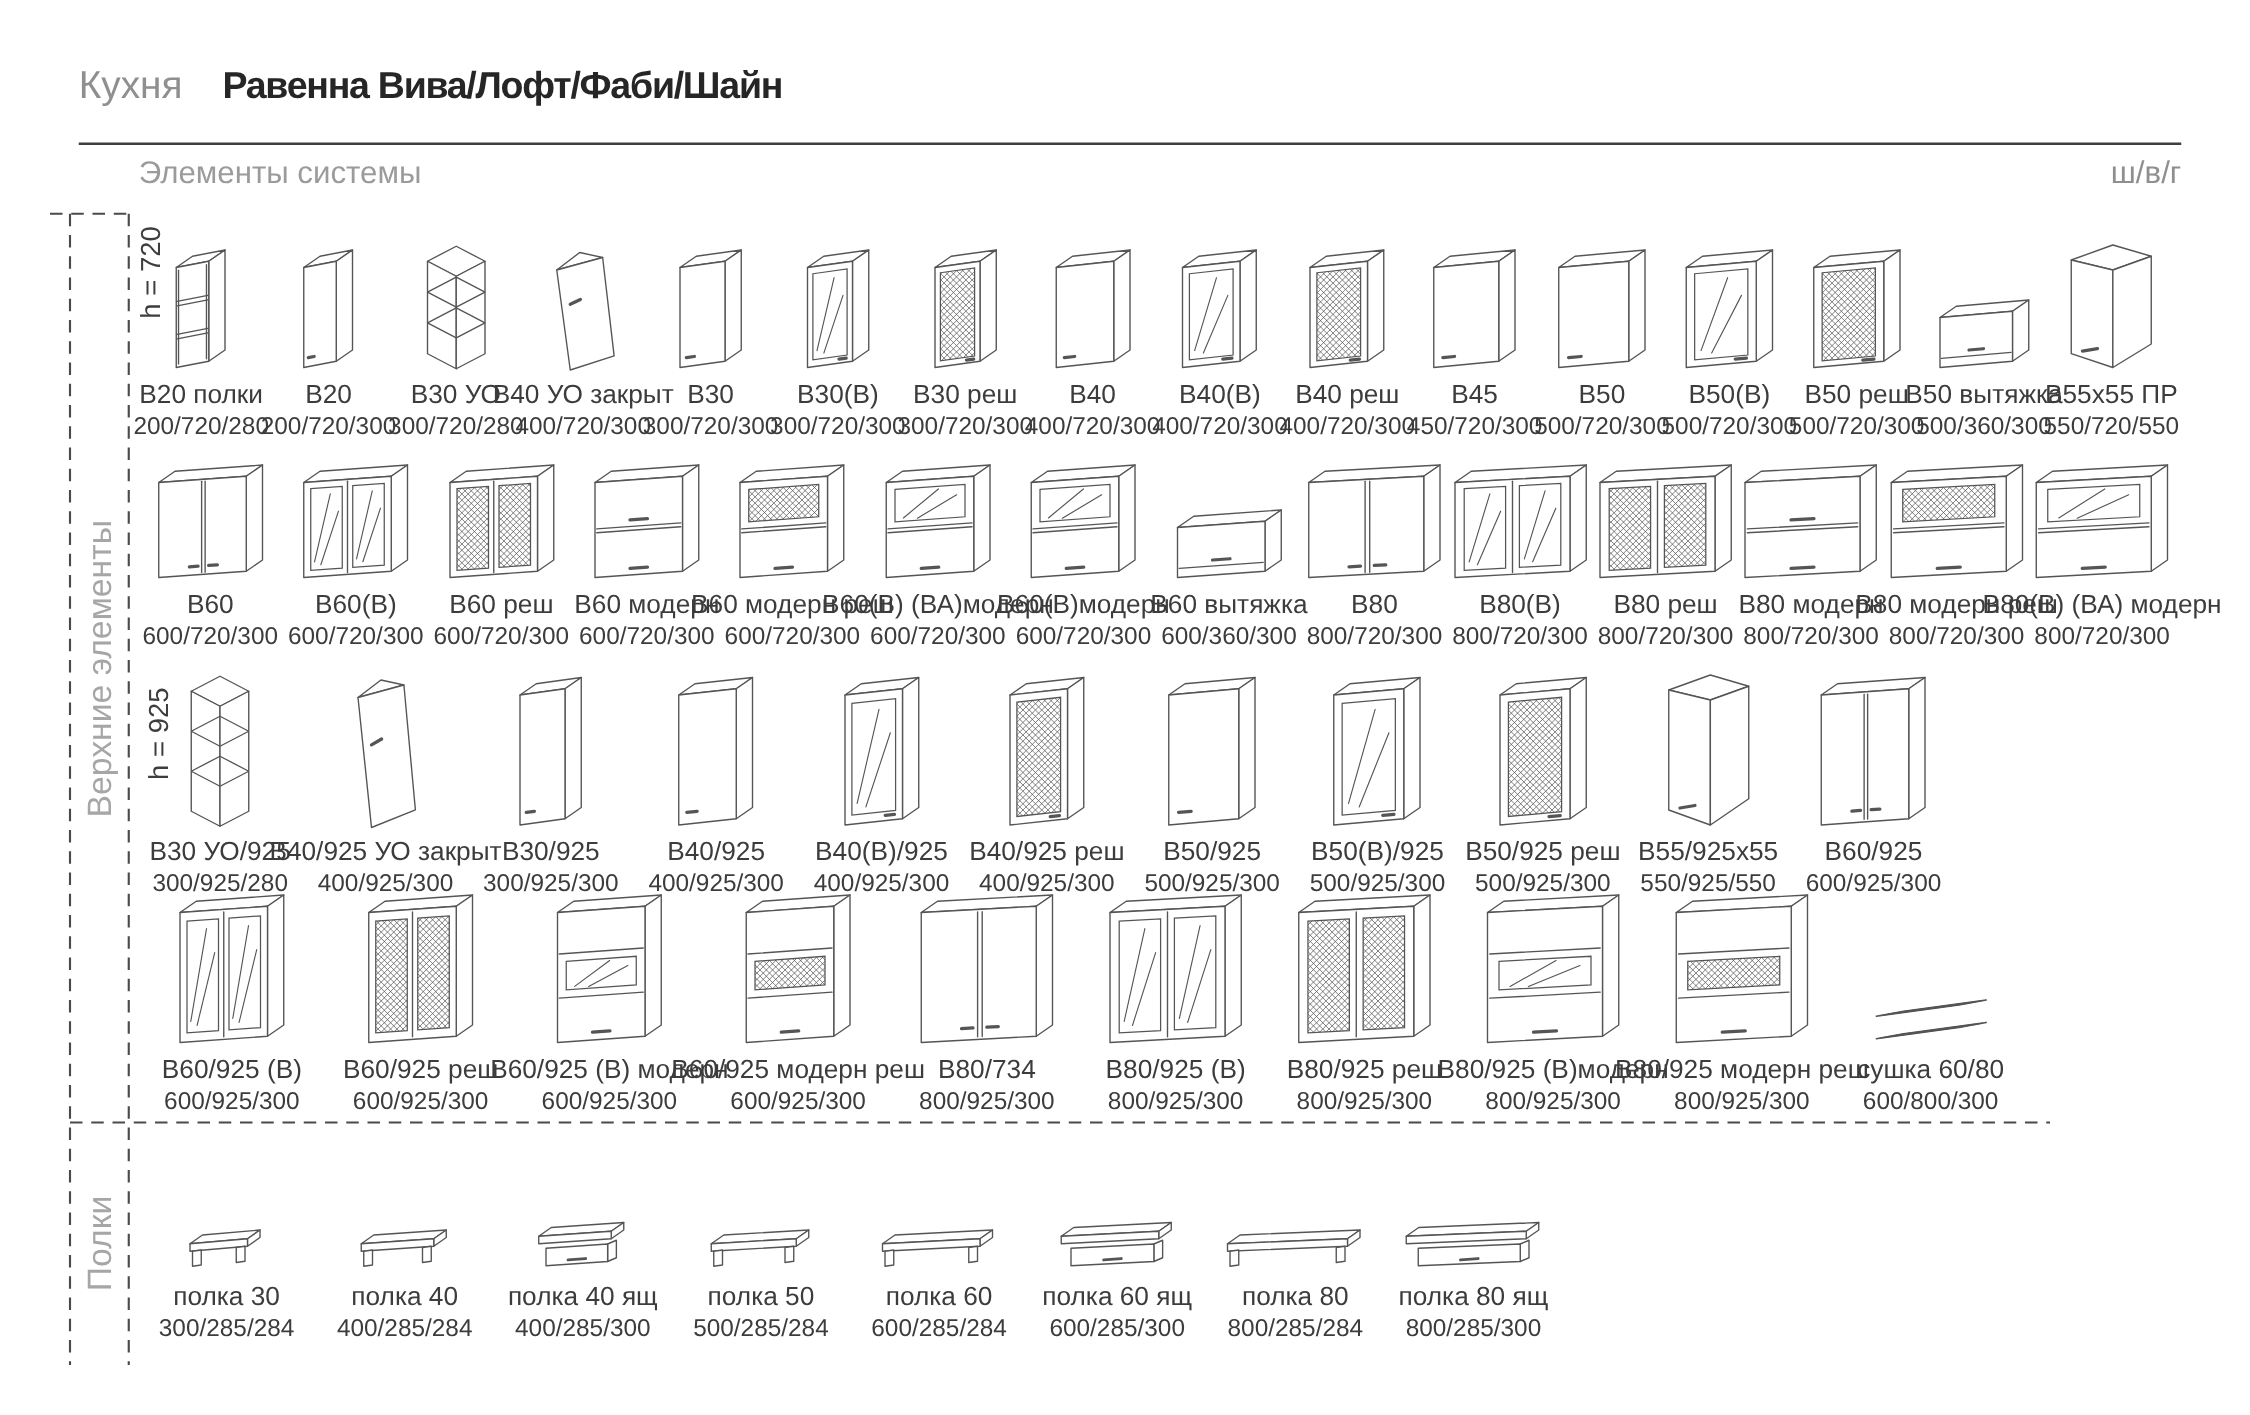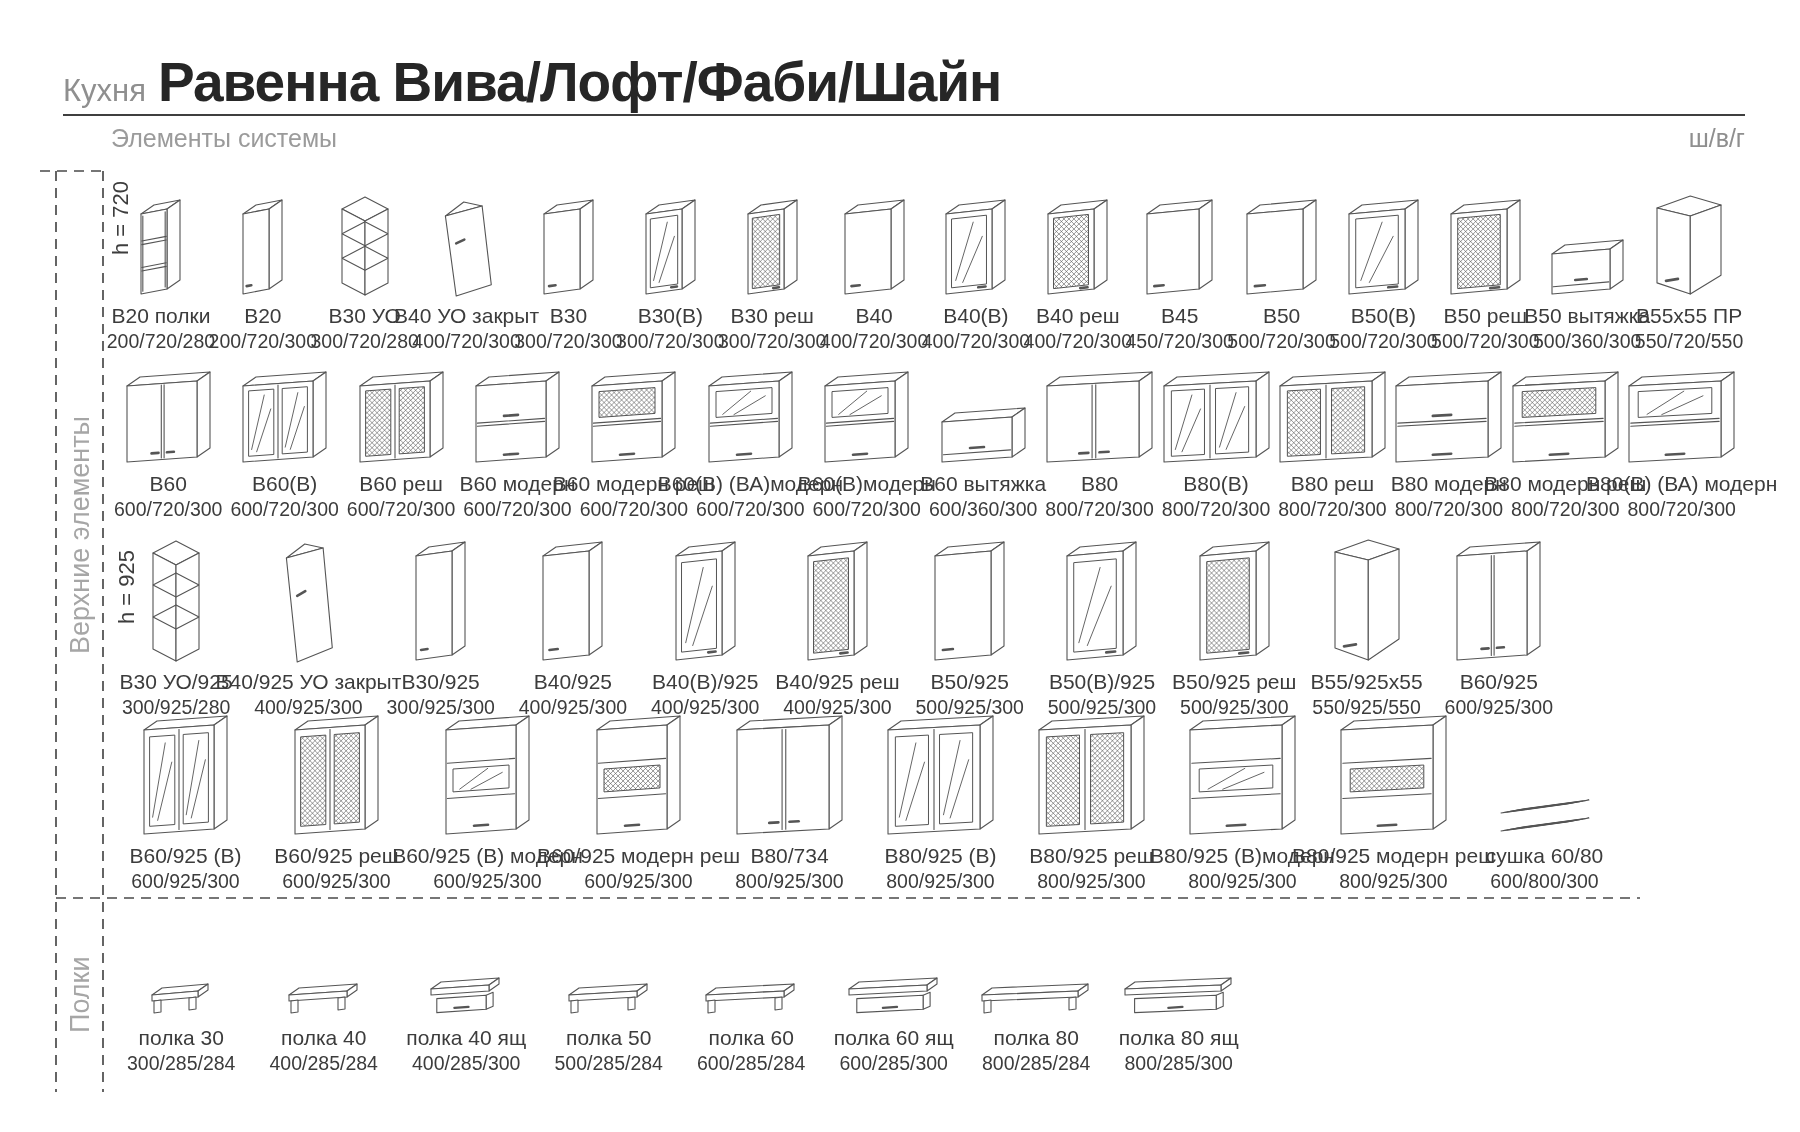--- a/index.html
+++ b/index.html
@@ -1,20 +1,20 @@
 <!DOCTYPE html>
 <html><head>
 <meta charset="utf-8">
 <style>
   html,body{margin:0;padding:0;background:#fff;}
   body{width:1800px;height:1132px;position:relative;overflow:hidden;
        font-family:"Liberation Sans",sans-serif;color:#3c3c3c;}
-  .brand-row{position:absolute;left:63px;top:50px;display:flex;align-items:baseline;gap:12px;white-space:nowrap;}
+  .brand-row{position:absolute;left:63px;top:50px;display:flex;align-items:baseline;gap:32px;white-space:nowrap;}
   .brand{font-size:31px;color:#8f8f8f;}
-  .title{font-size:55px;font-weight:bold;color:#262626;letter-spacing:-1px;}
+  .title{font-size:30px;font-weight:bold;color:#262626;letter-spacing:-1px;}
   .rule{position:absolute;left:63px;top:114px;width:1682px;border-top:2px solid #3f3f3f;}
   .subtitle{position:absolute;left:63px;top:124px;font-size:25px;color:#9b9b9b;margin-left:48px;}
   .legend{position:absolute;right:55px;top:124px;font-size:25px;color:#8f8f8f;text-align:right;}
   .guides{position:absolute;left:0;top:0;width:1800px;height:1132px;pointer-events:none;}
   .vlabel{position:absolute;writing-mode:vertical-rl;transform:rotate(180deg);
           display:flex;align-items:center;justify-content:center;
           color:#a6a6a6;font-size:27px;width:36px;text-align:center;}
   .hlabel{position:absolute;writing-mode:vertical-rl;transform:rotate(180deg);
           display:flex;align-items:center;justify-content:center;
           color:#3d3d3d;font-size:22px;width:30px;text-align:center;}

